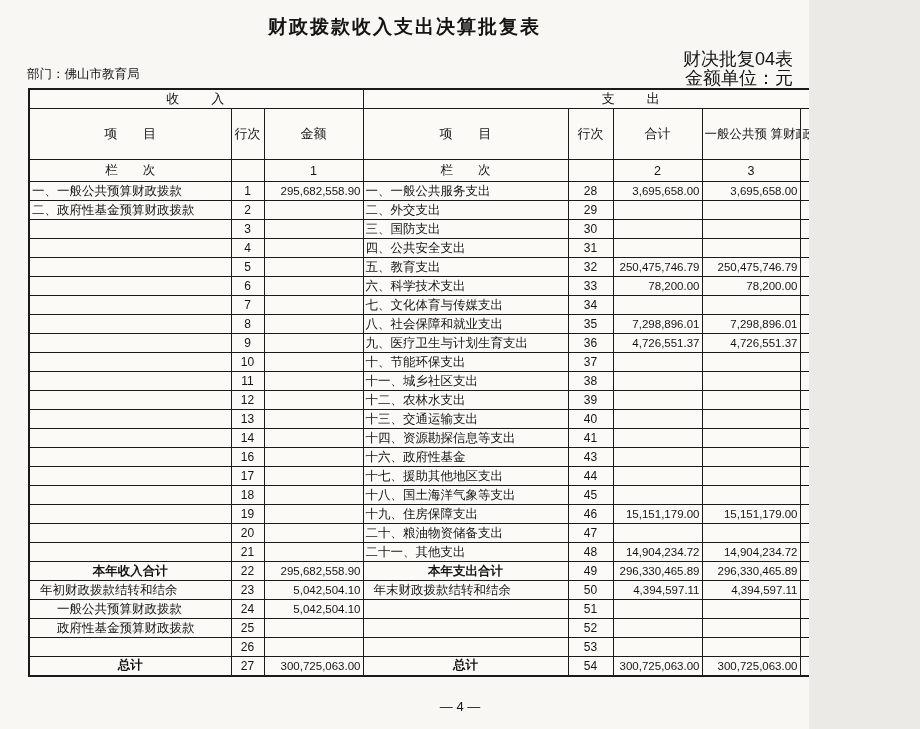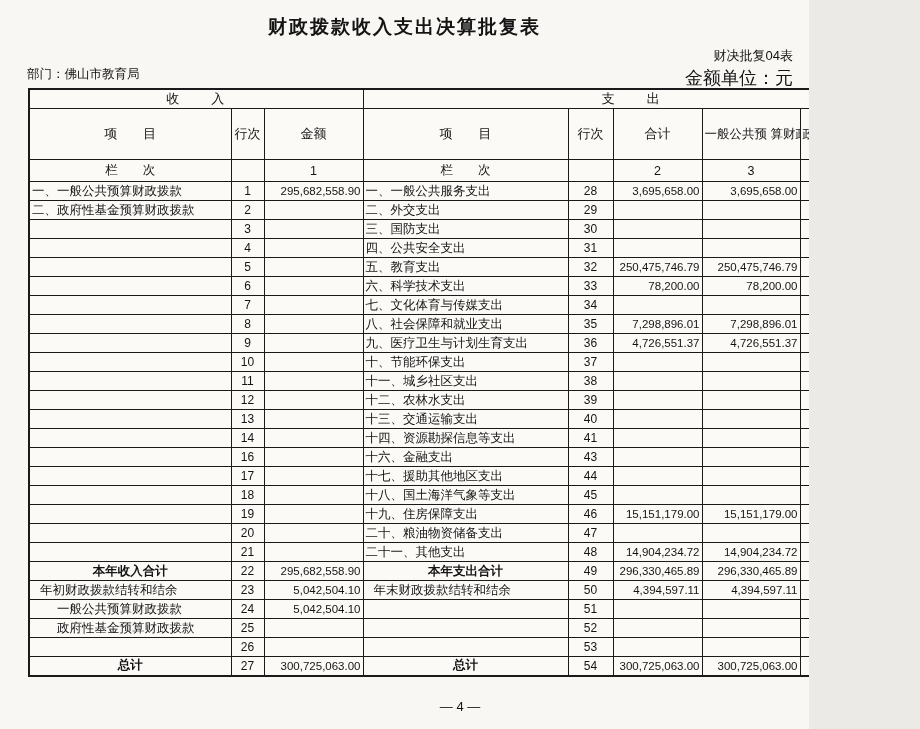--- a/index.html
+++ b/index.html
@@ -14,21 +14,21 @@
     background:#f8f7f3;
     overflow:hidden;
   }
   .title{
     margin:0;padding-top:14px;
     text-align:center;
     font-size:19px;font-weight:bold;letter-spacing:2px;
   }
   .form-code{
     position:absolute;top:47px;right:16px;
-    font-size:13px;
+    font-size:18px;
   }
   .dept{
     position:absolute;top:66px;left:27px;
     font-size:12.5px;
   }
   .unit{
     position:absolute;top:66px;right:16px;
     font-size:18px;
   }
   table.fiscal{
@@ -274,21 +274,21 @@
           <td class="lbl">十四、资源勘探信息等支出</td>
           <td class="line">41</td>
           <td class="amt"></td>
           <td class="amt"></td>
           <td class="amt"></td>
         </tr>
         <tr>
           <td class="lbl"></td>
           <td class="line">16</td>
           <td class="amt"></td>
-          <td class="lbl">十六、金融支出</td>
+          <td class="lbl">十六、政府性基金</td>
           <td class="line">43</td>
           <td class="amt"></td>
           <td class="amt"></td>
           <td class="amt"></td>
         </tr>
         <tr>
           <td class="lbl"></td>
           <td class="line">17</td>
           <td class="amt"></td>
           <td class="lbl">十七、援助其他地区支出</td>

